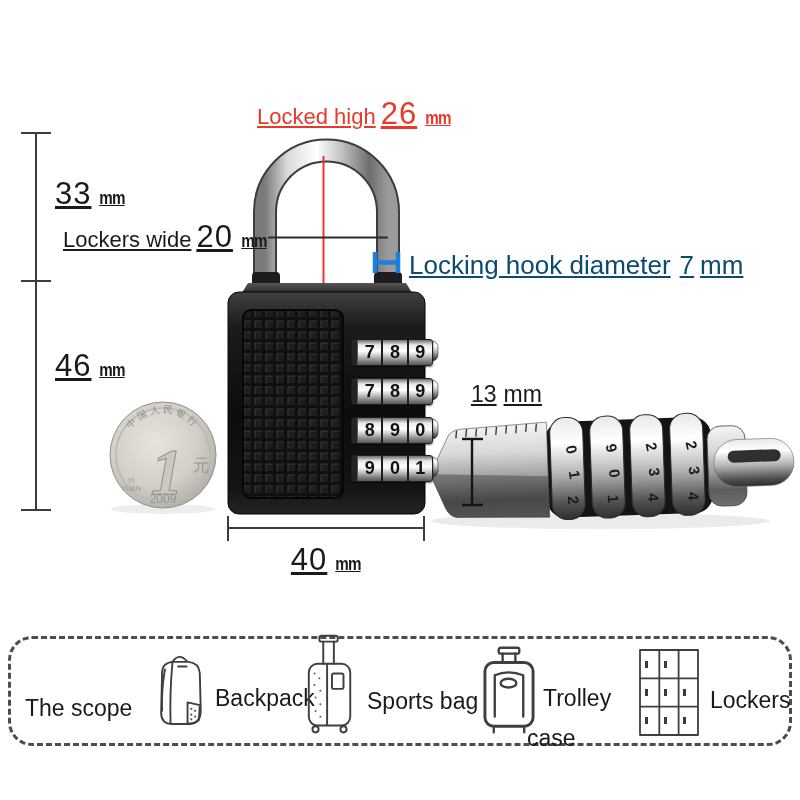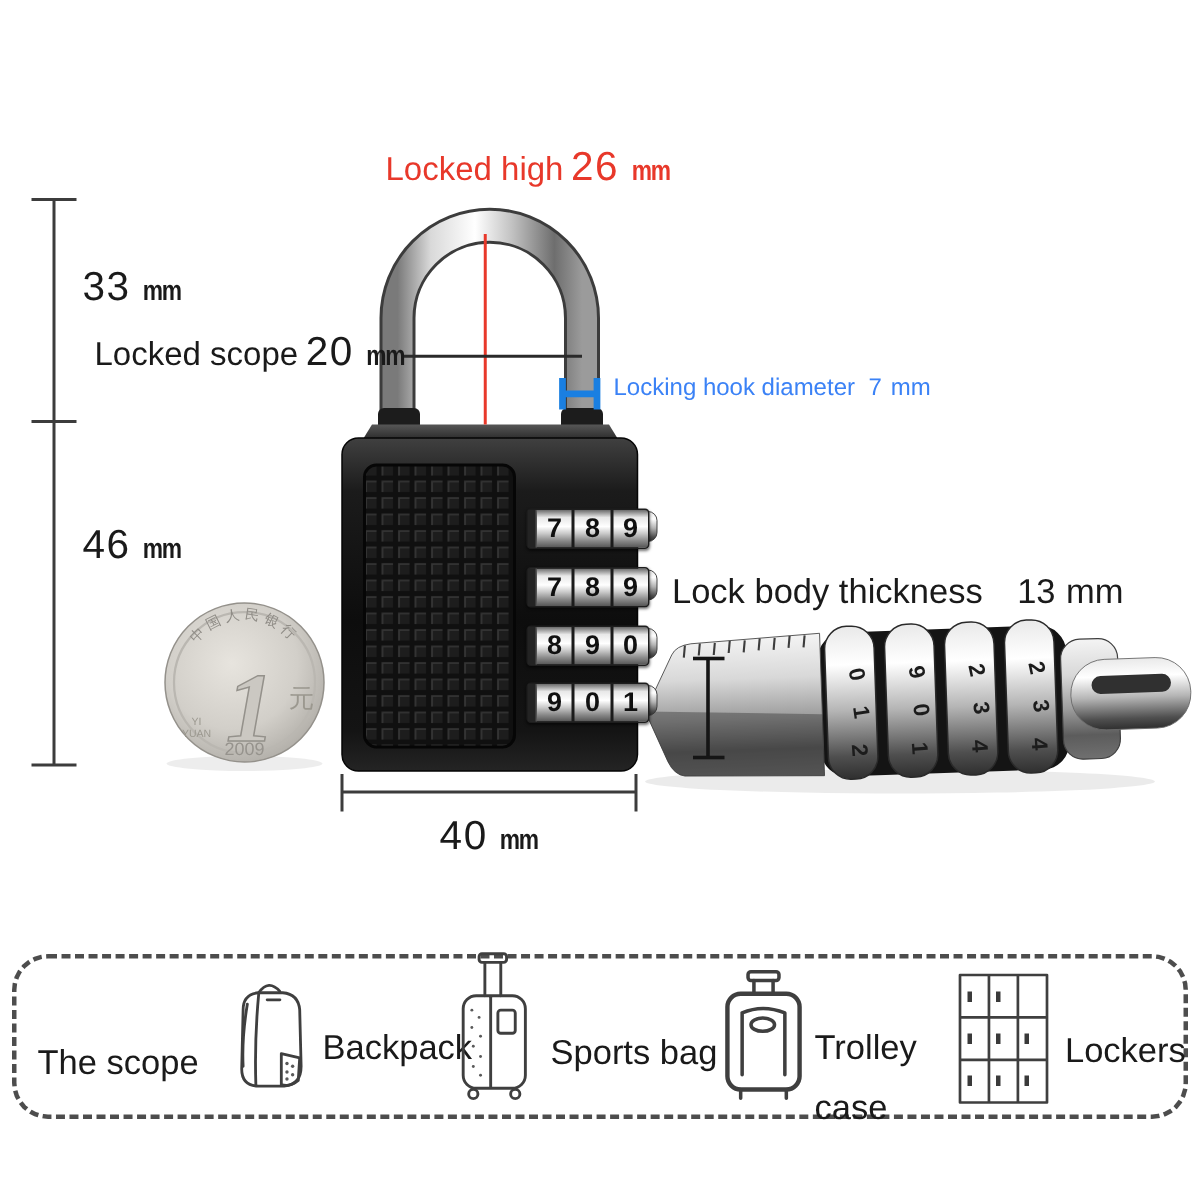--- a/index.html
+++ b/index.html
@@ -1,23 +1,23 @@
 <!DOCTYPE html>
 <html><head>
 <meta charset="utf-8">
 <style>
   html,body{margin:0;padding:0;background:#fff;}
   .stage{position:relative;width:800px;height:800px;background:#ffffff;overflow:hidden;
          font-family:"Liberation Sans",sans-serif;color:#1a1a1a;}
   .abs{position:absolute;}
-  .lbl{display:flex;align-items:baseline;white-space:nowrap;font-size:22px;color:#1a1a1a;}
-  .lbl .v{font-size:27px;margin:0 5px;letter-spacing:1px;}
+  .lbl{display:flex;align-items:baseline;white-space:nowrap;font-size:22px;color:#1a1a1a;text-decoration:underline;}
+  .lbl .v{font-size:31px;margin:0 5px;letter-spacing:1px;}
   .lbl .unit{font-weight:bold;font-size:19px;display:inline-block;transform:scaleX(.8);letter-spacing:-1px;}
   .red{color:#e8382a;}
-  .blue{color:#3b82f6;font-size:16px;}
+  .blue{color:#0c4a6e;font-size:26px;}
   .thin{font-size:23px;}
   
   .dial{position:absolute;left:351px;width:80px;height:25px;border-radius:3px;
         border:1px solid #1d1d1d;display:flex;align-items:stretch;
         background:linear-gradient(180deg,#6b6b6b 0%,#e8e8e8 20%,#ffffff 44%,#cccccc 62%,#8a8a8a 82%,#565656 100%);
         box-shadow:0 1px 2px rgba(0,0,0,.55);}
   .dial .notch{width:5px;background:#232323;border-right:1px solid #555;}
   .dial .d{flex:1;display:flex;align-items:center;justify-content:center;
            font-size:18px;font-weight:bold;color:#101010;border-right:2px solid #1b1b1b;}
   .dial .d:last-child{border-right:none;}
@@ -221,38 +221,37 @@
     <span class="v">26</span>
     <span class="unit">mm</span>
   </div>
 
   <div class="abs lbl" style="left:55px;top:176px">
     <span class="v" style="margin-left:0">33</span>
     <span class="unit">mm</span>
   </div>
 
   <div class="abs lbl" style="left:63px;top:219px">
-    <span>Locked scope</span>
+    <span>Lockers wide</span>
     <span class="v">20</span>
     <span class="unit">mm</span>
   </div>
 
   <div class="abs lbl blue" style="left:409px;top:250px">
     <span>Locking hook diameter</span>
     <span style="margin-left:9px">7</span>
     <span style="margin-left:6px">mm</span>
   </div>
 
   <div class="abs lbl" style="left:55px;top:348px">
     <span class="v" style="margin-left:0">46</span>
     <span class="unit">mm</span>
   </div>
 
   <div class="abs lbl thin" style="left:448px;top:381px">
-    <span>Lock body thickness</span>
     <span style="margin-left:23px">13</span>
     <span style="margin-left:7px" class="">mm</span>
   </div>
 
   <div class="abs lbl" style="left:250px;top:542px;width:150px;justify-content:center">
     <span class="v">40</span>
     <span class="unit">mm</span>
   </div>
 
   <div class="abs scope-box"></div>
@@ -299,21 +298,21 @@
 
   <svg class="abs" style="left:482px;top:645px" width="54" height="90" viewBox="0 0 55 90" fill="none" stroke="#3f3f3f" stroke-width="2.4" stroke-linecap="round" stroke-linejoin="round">
     <rect x="17" y="2" width="21" height="6" rx="2"></rect>
     <path d="M21 8 L21 17 M34 8 L34 17"></path>
     <rect x="3" y="17" width="49" height="65" rx="9" stroke-width="3"></rect>
     <path d="M13 30 Q27 24 42 30 L42 72 M13 30 L13 72"></path>
     <ellipse cx="27" cy="38" rx="8" ry="4.5"></ellipse>
     <path d="M12 82 L12 88 M43 82 L43 88"></path>
   </svg>
   <div class="abs scope-title" style="left:543px;top:652px">Trolley</div>
-  <div class="abs scope-title" style="left:543px;top:692px">case</div>
+  <div class="abs scope-title" style="left:527px;top:692px">case</div>
 
   <svg class="abs" style="left:637px;top:647px" width="64" height="92" viewBox="0 0 64 92" fill="none" stroke="#3f3f3f" stroke-width="1.8" stroke-linejoin="round">
     <rect x="3" y="3" width="58" height="85"></rect>
     <path d="M22.3 3 L22.3 88 M41.6 3 L41.6 88"></path>
     <path d="M3 31.3 L61 31.3 M3 59.6 L61 59.6"></path>
     <g fill="#3a3a3a" stroke="none">
       <rect x="8" y="14" width="3" height="7"></rect>
         <rect x="27" y="14" width="3" height="7"></rect>
       <rect x="8" y="42" width="3" height="7"></rect>
         <rect x="27" y="42" width="3" height="7"></rect>

